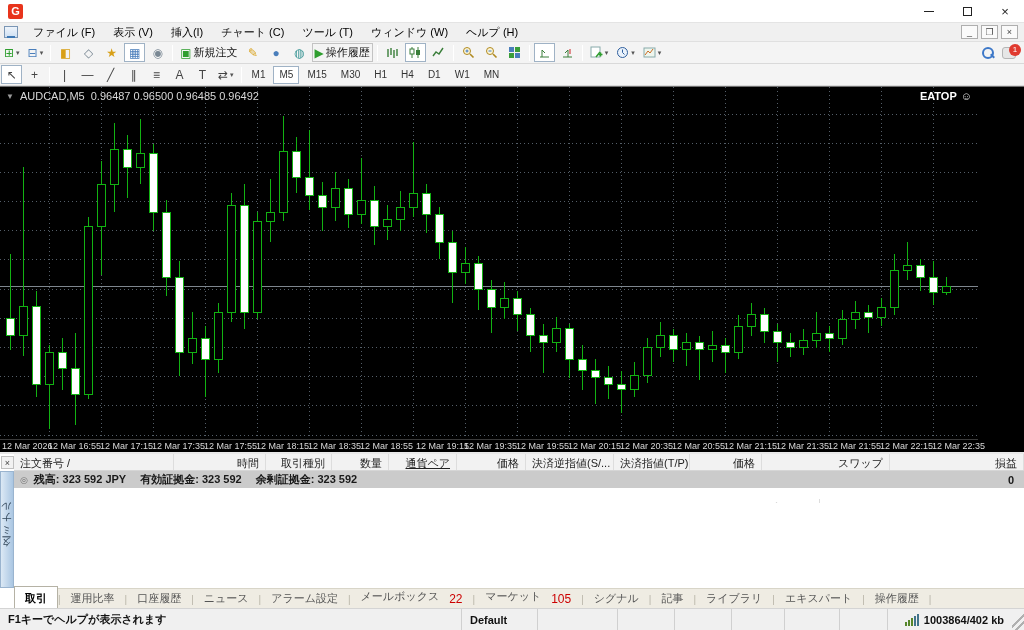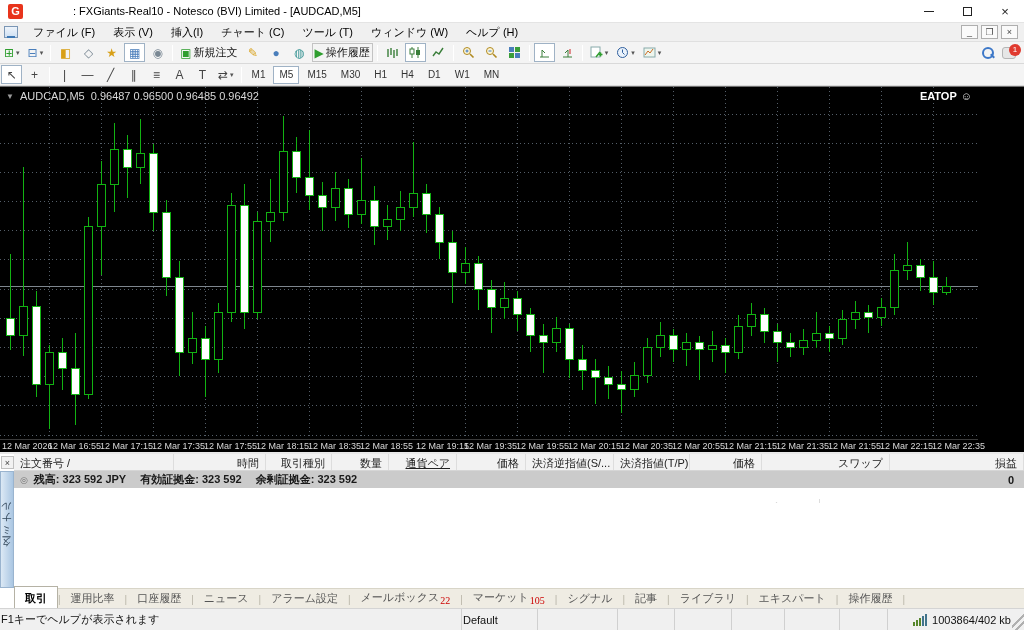--- a/index.html
+++ b/index.html
@@ -74,42 +74,41 @@
   .thcell { font-size:11px; color:#222; padding:2px 6px; border-right:1px solid #dddddd; white-space:nowrap; overflow:hidden; }
   .balrow { position:absolute; top:17px; left:14px; right:0; height:17px; background:#cbcbcb; display:flex; align-items:center; font-weight:bold; color:#1a1a1a; }
   .balrow .dot { color:#777; margin:0 6px 0 6px; font-size:9px; }
   .balrow .seg { margin-right:14px; white-space:nowrap; }
   .balrow .profit { margin-left:auto; padding-right:10px; font-weight:bold; }
 
   
   .tabsrow { position:absolute; top:134px; left:14px; right:0; height:22px; background:#efece3; border-top:1px solid #d8d5c8; display:flex; align-items:flex-end; }
   .tab { position:relative; padding:3px 10px 4px 10px; color:#555; font-size:11px; white-space:nowrap; }
   .tab.active { background:#ffffff; border:1px solid #b5b2a5; border-bottom:none; color:#000; font-weight:bold; margin-bottom:0; padding-top:4px; }
-  .tab .cnt { color:#cc0000; font-size:10px; vertical-align:sub; margin-left:1px;font-family:Liberation Serif, serif; }
+  .tab .cnt { color:#cc0000; font-size:12px; vertical-align:sub; margin-left:10px; }
   .tabsep { color:#b8b5a8; align-self:center; font-size:10px; }
 
   
   .statusbar { position:absolute; top:608px; left:0; width:1024px; height:22px; background:#f0f0f0; border-top:1px solid #d4d4d4; display:flex; align-items:stretch; font-size:11px; color:#111; }
-  .scell { border-right:1px solid #d0d0d0; display:flex; align-items:center; padding:0 1px; white-space:nowrap; }
+  .scell { border-right:1px solid #d0d0d0; display:flex; align-items:center; padding:0 8px; white-space:nowrap;font-weight:bold; }
   .scell.msg { width:462px; }
   .scell.def { width:76px; }
   .scell.e1{width:80px;} .scell.e2{width:57px;} .scell.e3{width:57px;} .scell.e4{width:53px;} .scell.e5{width:55px;} .scell.e6{width:48px;}
   .scell.conn { margin-left:auto; border-right:none; gap:5px; }
   .bars { display:flex; align-items:flex-end; gap:1px; height:12px; }
   .bars i { display:block; width:2px; background:#56862a; }
   .bars i:nth-child(4), .bars i:nth-child(5) { background:#41748c; }
   .grip { width:12px; height:100%; background:
     linear-gradient(135deg, transparent 50%, #b0b0b0 50%, #b0b0b0 60%, transparent 60%, transparent 70%, #b0b0b0 70%, #b0b0b0 80%, transparent 80%); }
 </style>
 </head>
 <body>
 
 <div class="titlebar">
   <div class="applogo">G</div>
-  <div class="titletext">: FXGiants-Real10 - Notesco (BVI) Limited - [AUDCAD,M5]</div>
   <div class="wincontrols">
     <div class="wbtn">
         <span class="minline"></span>
       </div>
     <div class="wbtn">
         <span class="maxbox"></span>
       </div>
     <div class="wbtn">×</div>
   </div>
 </div>

